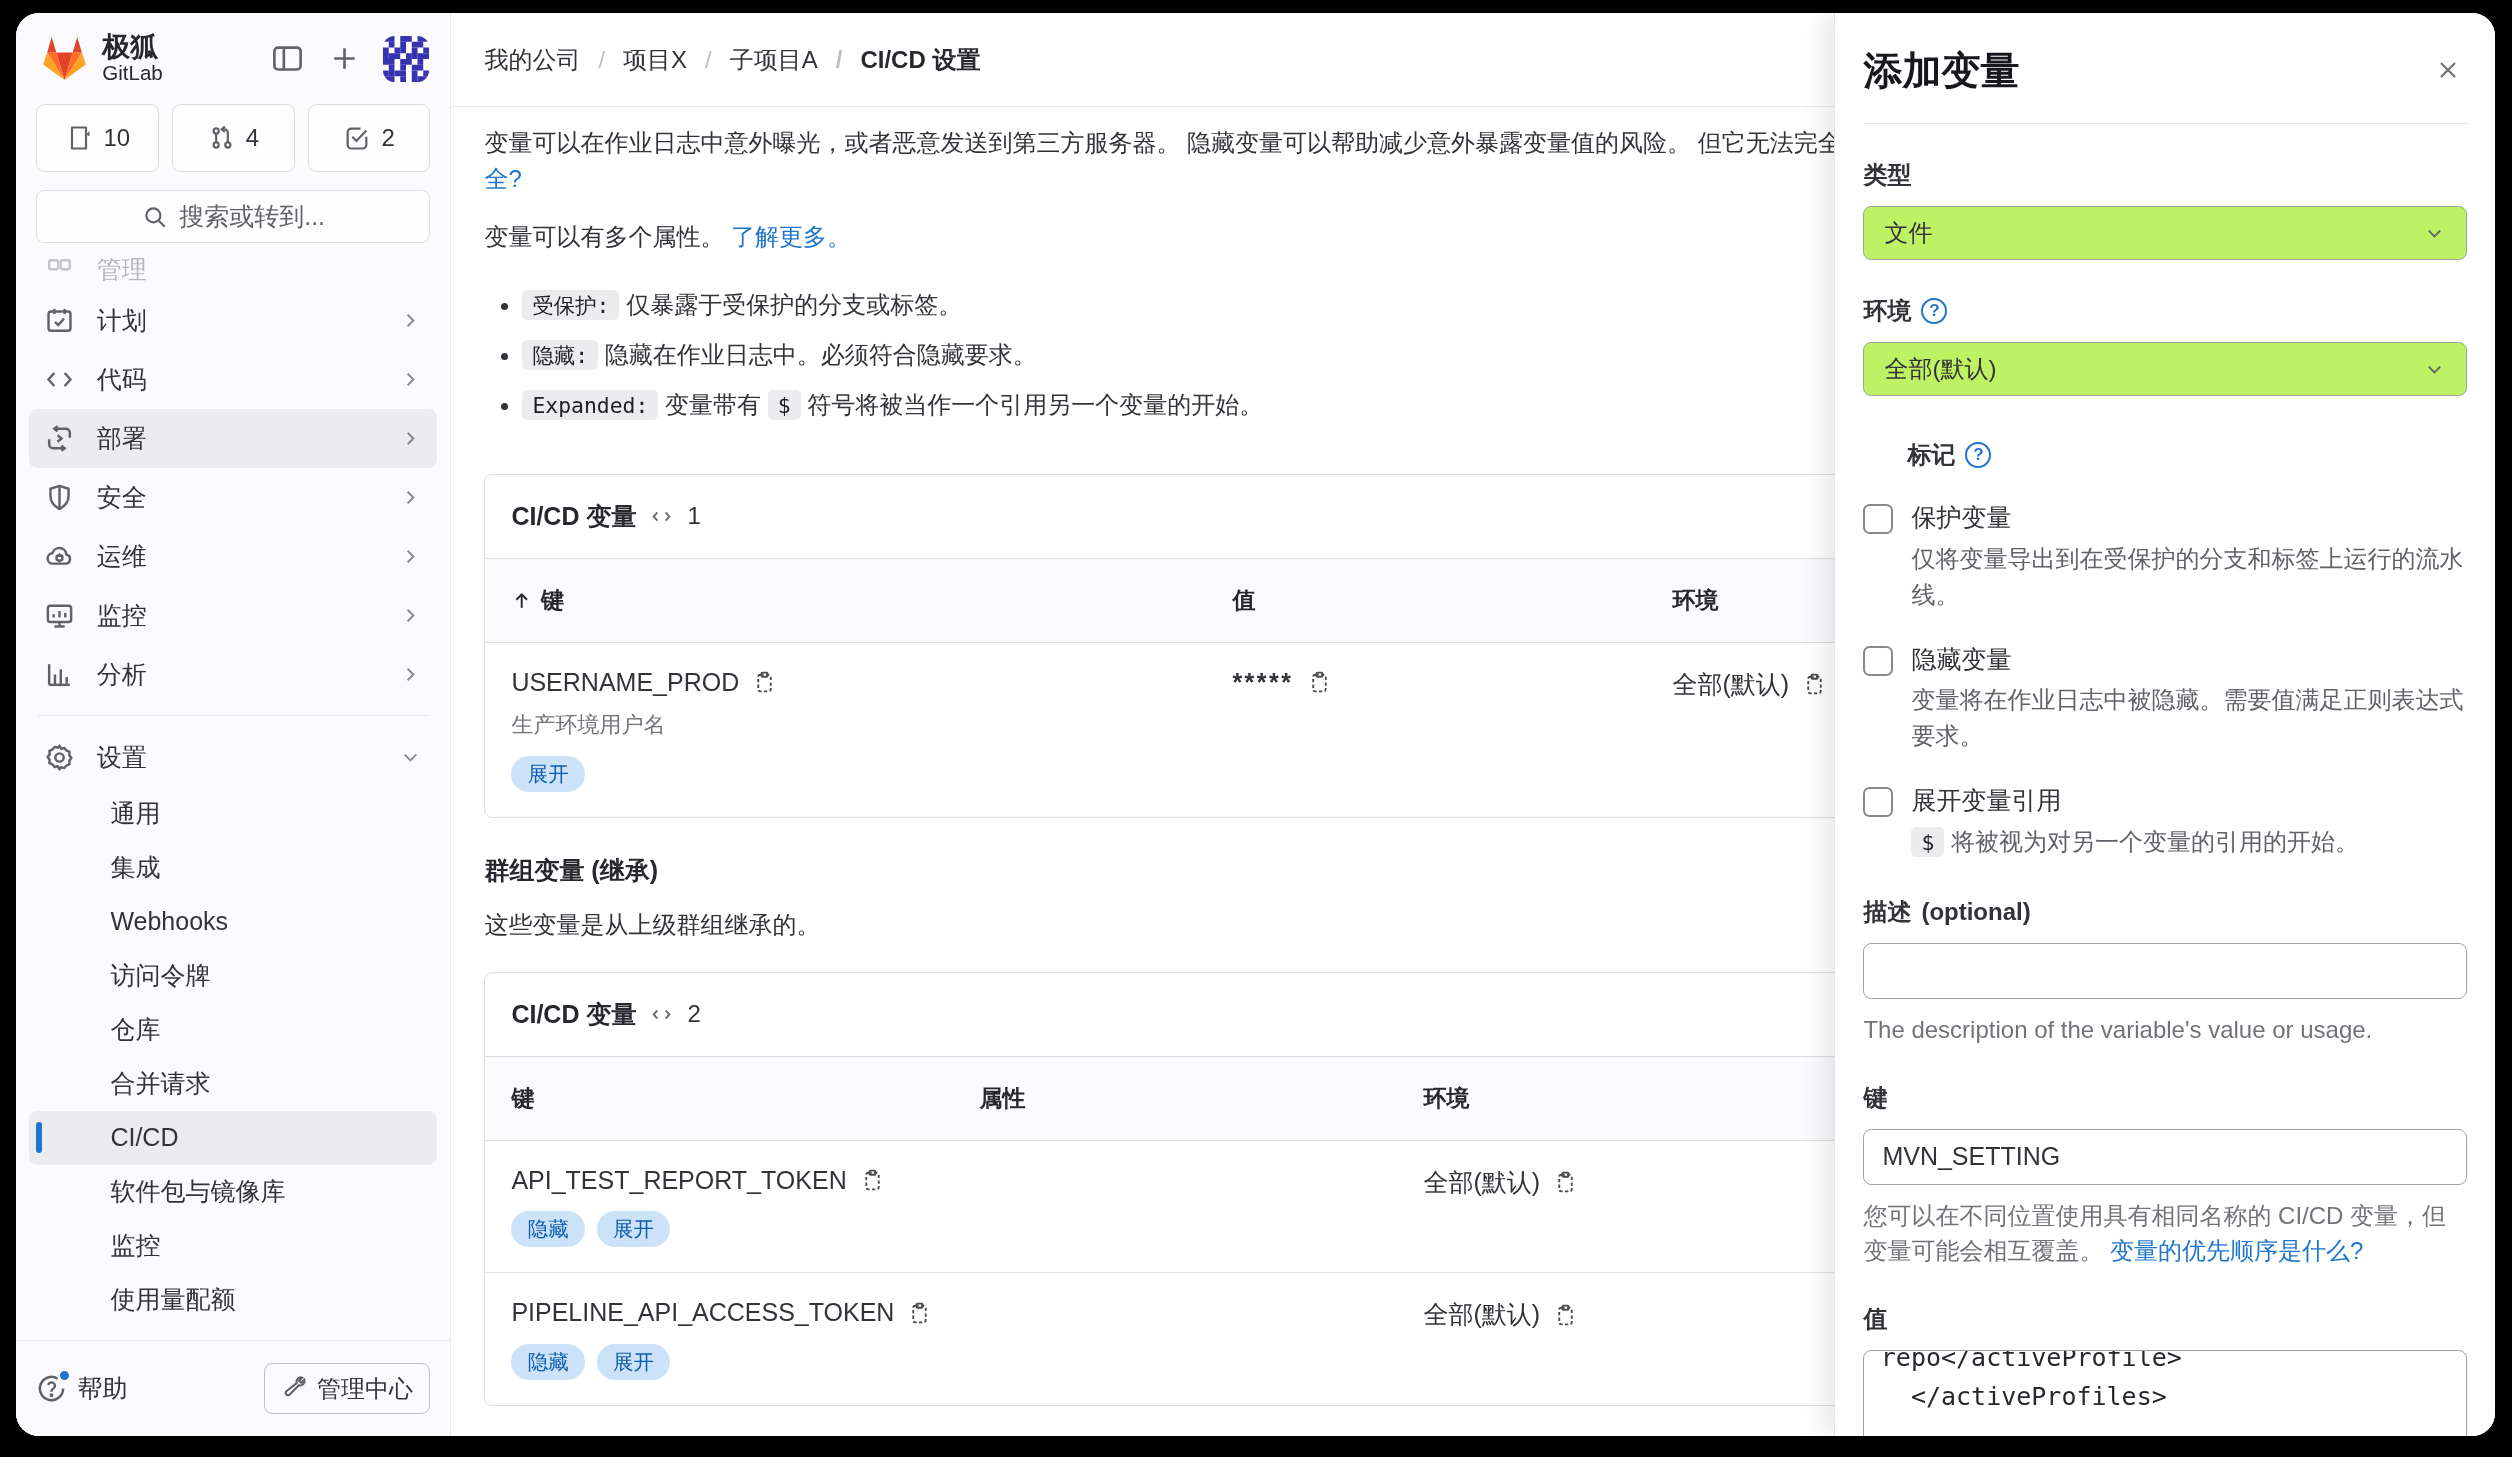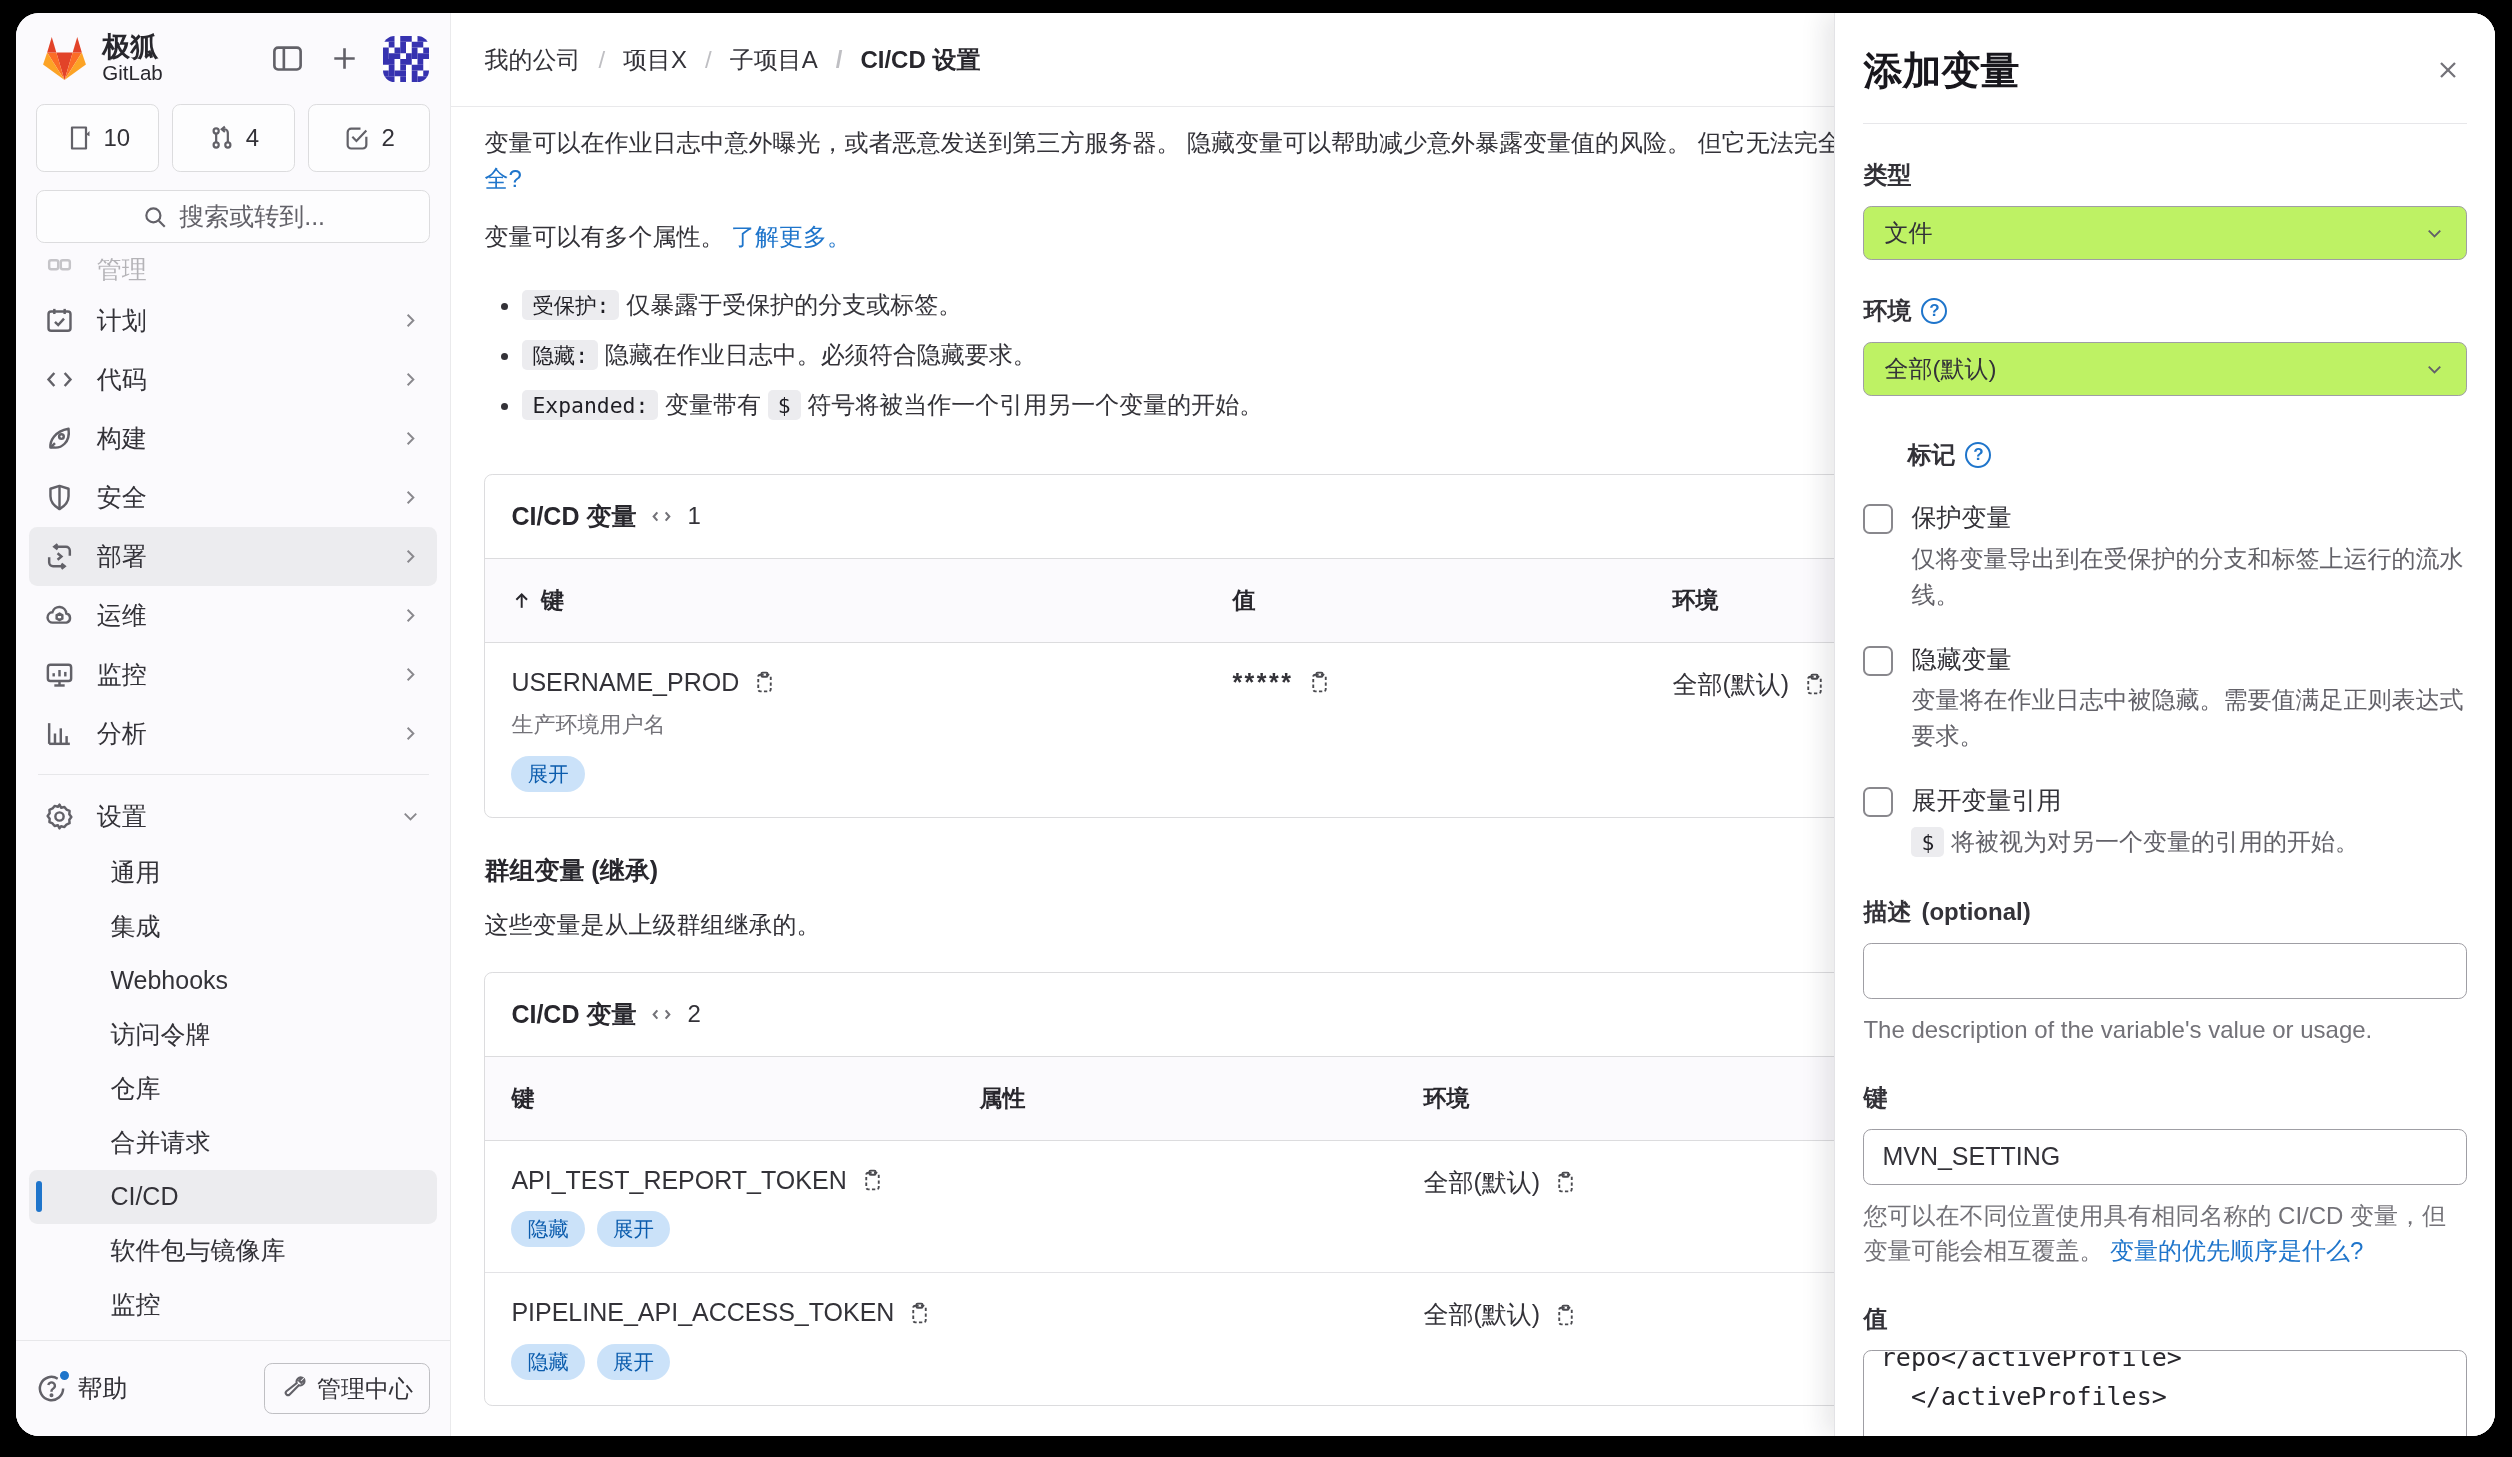--- a/index.html
+++ b/index.html
@@ -240,50 +240,39 @@
       <div class="nav-item">
         <svg class="gl" width="31" height="31" viewBox="0 0 24 24" fill="none" stroke="#626168" stroke-width="1.9">
           <polyline points="8,7 3.5,12 8,17"></polyline>
             <polyline points="16,7 20.5,12 16,17"></polyline>
         </svg>
         <span class="grow">代码</span>
         <svg class="gl" width="23" height="23" viewBox="0 0 24 24" fill="none" stroke="#89888d" stroke-width="2">
             <polyline points="9,6 15,12 9,18"></polyline>
           </svg>
       </div>
-      <div class="nav-item">
-        <svg class="gl" width="31" height="31" viewBox="0 0 24 24" fill="none" stroke="#626168" stroke-width="1.9">
-          <path d="M5 19c-.5-5 3-12.5 14-14.5C20.5 15.5 13 19.5 8 19z" stroke-linejoin="round"></path>
-            <circle cx="13.5" cy="10.5" r="1.8"></circle>
-            <line x1="5" y1="19" x2="8.5" y2="15.5"></line>
-        </svg>
-        <span class="grow">构建</span>
-        <svg class="gl" width="23" height="23" viewBox="0 0 24 24" fill="none" stroke="#89888d" stroke-width="2">
-            <polyline points="9,6 15,12 9,18"></polyline>
-          </svg>
-      </div>
-      <div class="nav-item">
-        <svg class="gl" width="31" height="31" viewBox="0 0 24 24" fill="none" stroke="#626168" stroke-width="1.9">
-          <path d="M12 3l7 2.2v5.8c0 4.8-3.3 7.8-7 10-3.7-2.2-7-5.2-7-10V5.2z" stroke-linejoin="round"></path>
-            <line x1="12" y1="3" x2="12" y2="21"></line>
-        </svg>
-        <span class="grow">安全</span>
-        <svg class="gl" width="23" height="23" viewBox="0 0 24 24" fill="none" stroke="#89888d" stroke-width="2">
-            <polyline points="9,6 15,12 9,18"></polyline>
-          </svg>
-      </div>
       <div class="nav-item hovered">
         <svg class="gl" width="31" height="31" viewBox="0 0 24 24" fill="none" stroke="#626168" stroke-width="1.9">
           <path d="M8 4.5h9a3 3 0 0 1 3 3v4"></path>
             <path d="M16 19.5H7a3 3 0 0 1-3-3v-4"></path>
           <polyline points="10.5,2.5 8,4.5 10.5,6.5"></polyline>
             <polyline points="13.5,17.5 16,19.5 13.5,21.5"></polyline>
           <polyline points="10.5,9.5 13.5,12 10.5,14.5"></polyline>
         </svg>
         <span class="grow">部署</span>
+        <svg class="gl" width="23" height="23" viewBox="0 0 24 24" fill="none" stroke="#89888d" stroke-width="2">
+            <polyline points="9,6 15,12 9,18"></polyline>
+          </svg>
+      </div>
+      <div class="nav-item">
+        <svg class="gl" width="31" height="31" viewBox="0 0 24 24" fill="none" stroke="#626168" stroke-width="1.9">
+          <path d="M12 3l7 2.2v5.8c0 4.8-3.3 7.8-7 10-3.7-2.2-7-5.2-7-10V5.2z" stroke-linejoin="round"></path>
+            <line x1="12" y1="3" x2="12" y2="21"></line>
+        </svg>
+        <span class="grow">安全</span>
         <svg class="gl" width="23" height="23" viewBox="0 0 24 24" fill="none" stroke="#89888d" stroke-width="2">
             <polyline points="9,6 15,12 9,18"></polyline>
           </svg>
       </div>
       <div class="nav-item">
         <svg class="gl" width="31" height="31" viewBox="0 0 24 24" fill="none" stroke="#626168" stroke-width="1.9">
           <path d="M7 17.5a4 4 0 0 1-.5-8 5.5 5.5 0 0 1 10.8 1A3.6 3.6 0 0 1 17.5 17.5z"></path>
           <path d="M12 10.5l2.2 1.2v2.6L12 15.5l-2.2-1.2v-2.6z"></path>
         </svg>
         <span class="grow">运维</span>

